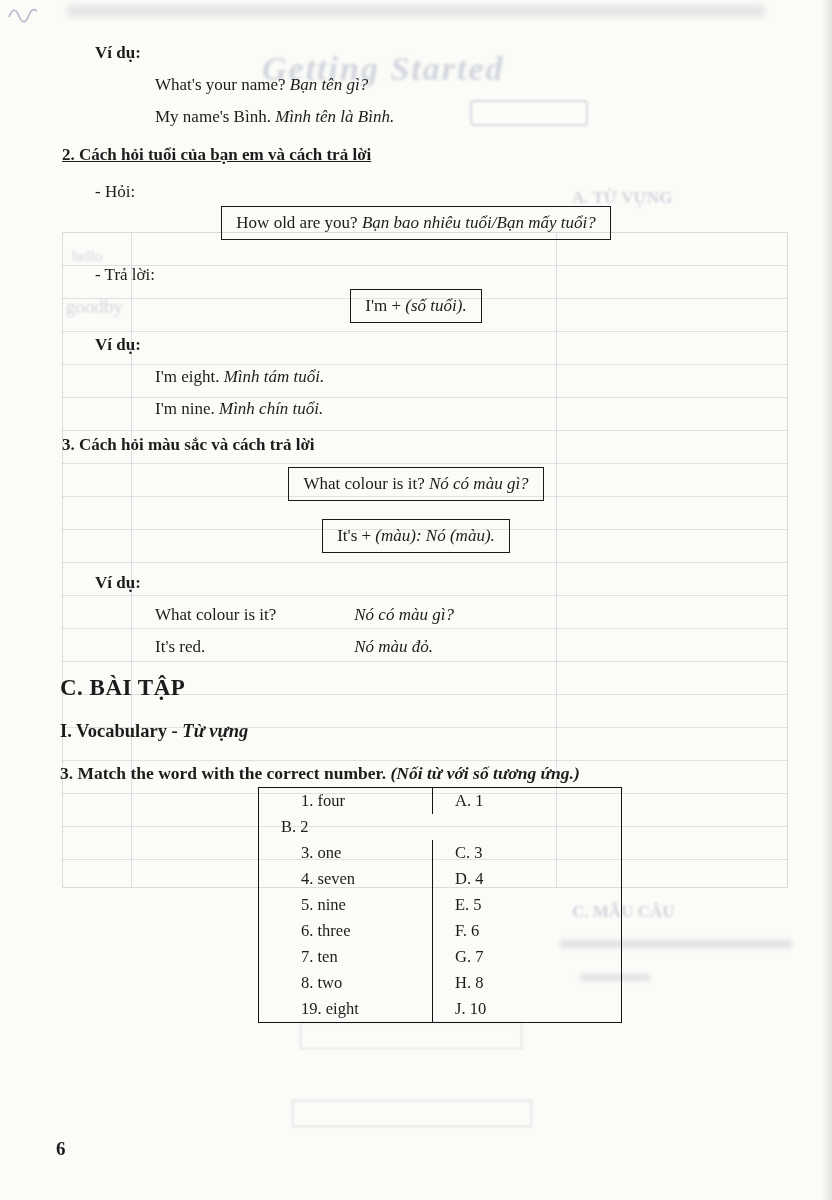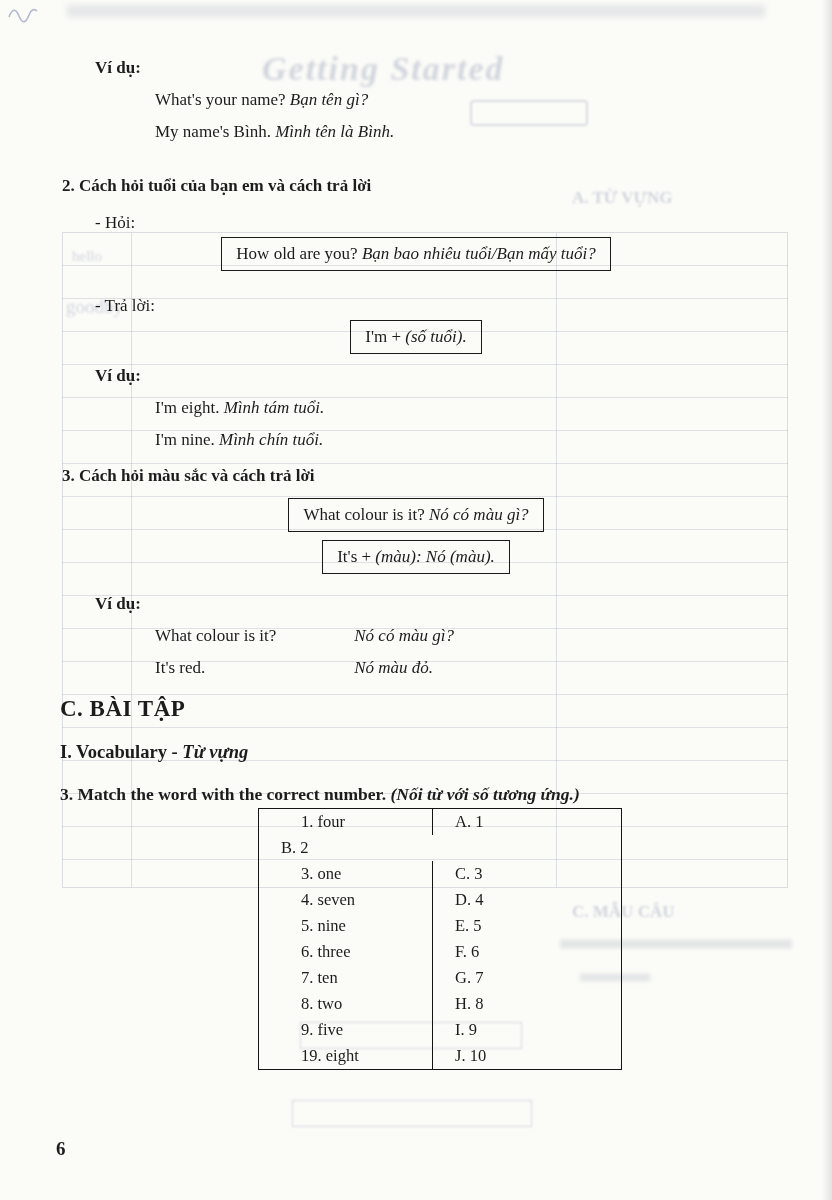--- a/index.html
+++ b/index.html
@@ -40,40 +40,40 @@
             border:1.5px solid rgba(150,158,175,0.38); filter:blur(1px); }
   .g-box2 { left:292px; top:1100px; width:240px; height:27px;
             border:1.5px solid rgba(150,158,175,0.38); filter:blur(1px); }
   .g-smudge { left:8%; top:5px; width:84%; height:12px;
             background:rgba(150,158,175,0.22); filter:blur(3px); }
   .pen-mark { left:6px; top:2px; }
   .edge-shade { position:absolute; right:0; top:0; width:10px; height:100%;
             background:linear-gradient(to right, rgba(0,0,0,0), rgba(120,120,120,0.18)); }
 
   
-  .content { position:relative; z-index:1; padding-top:52px; }
+  .content { position:relative; z-index:1; padding-top:37px; }
   .line  { font-size:17px; line-height:32px; }
   .b  { font-weight:bold; }
   .i  { font-style:italic; }
   .ml62  { margin-left:62px; }
   .ml95  { margin-left:95px; }
   .ml155 { margin-left:155px; }
 
   .boxrow { display:flex; justify-content:center; }
   .box { border:1.5px solid #1a1a1a; padding:5px 14px; font-size:17px; line-height:22px;
          background:transparent; }
   .mt-box1 { margin-top:-2px; }
   .mt-traloi { margin-top:19px; }
   .mt-box2 { margin-top:-2px; }
   .mt-vidu2 { margin-top:6px; }
-  .mt-h2 { margin-top:22px; }
+  .mt-h2 { margin-top:6px;text-decoration:underline; }
   .mt-hoi { margin-top:5px; }
   .mt-h3 { margin-top:4px; }
   .mt-box3 { margin-top:6px; }
-  .mt-box4 { margin-top:8px; }
+  .mt-box4 { margin-top:18px; }
   .mt-vidu3 { margin-top:14px; }
   .mt-partc { margin-top:8px; }
   .mt-vocab { margin-top:10px; }
   .mt-task { margin-top:9px; }
 
   .col-en { display:inline-block; width:195px; }
 
   .part-heading { font-size:23px; line-height:34px; letter-spacing:0.5px; }
   .sub-heading  { font-size:18.5px; line-height:33px; }
   .task-line    { font-size:17.5px; line-height:32px; }
@@ -214,24 +214,20 @@
           </div>
           <div class="match-row">
             <div class="cell-left">7. ten</div>
             <div class="cell-right">G. 7</div>
           </div>
           <div class="match-row">
             <div class="cell-left">8. two</div>
             <div class="cell-right">H. 8</div>
           </div>
           <div class="match-row">
-            <div class="cell-left">9. five</div>
-            <div class="cell-right">I. 9</div>
-          </div>
-          <div class="match-row">
             <div class="cell-left">19. eight</div>
             <div class="cell-right">J. 10</div>
           </div>
         </div>
     </div>
 
   </div>
 
   <div class="page-number">6</div>
 </div>

